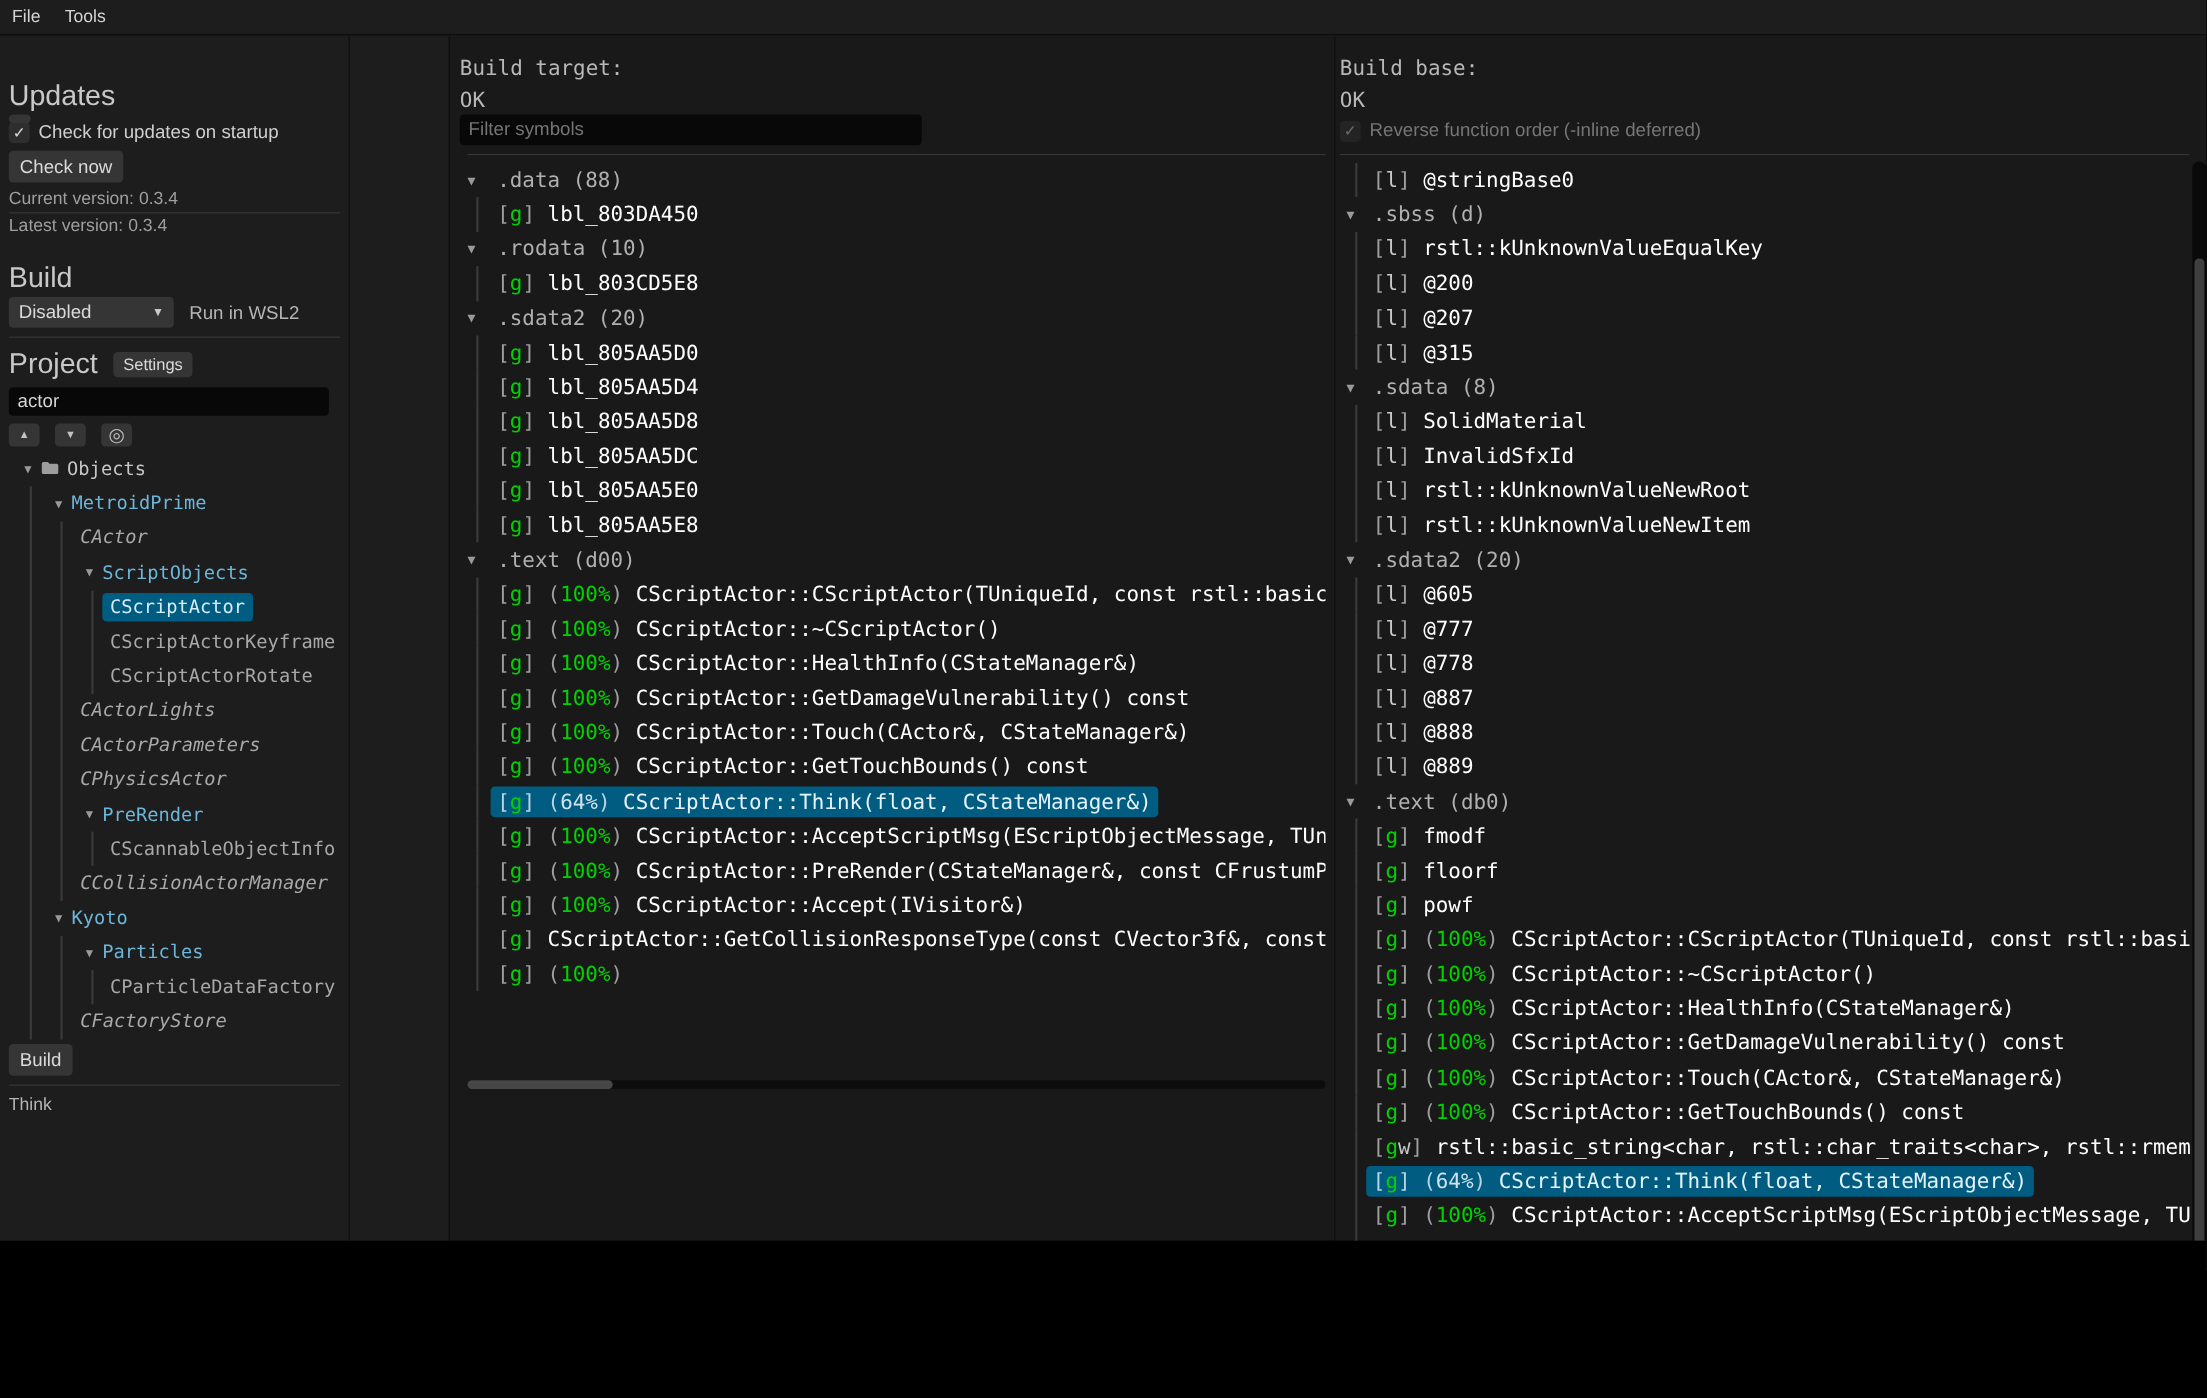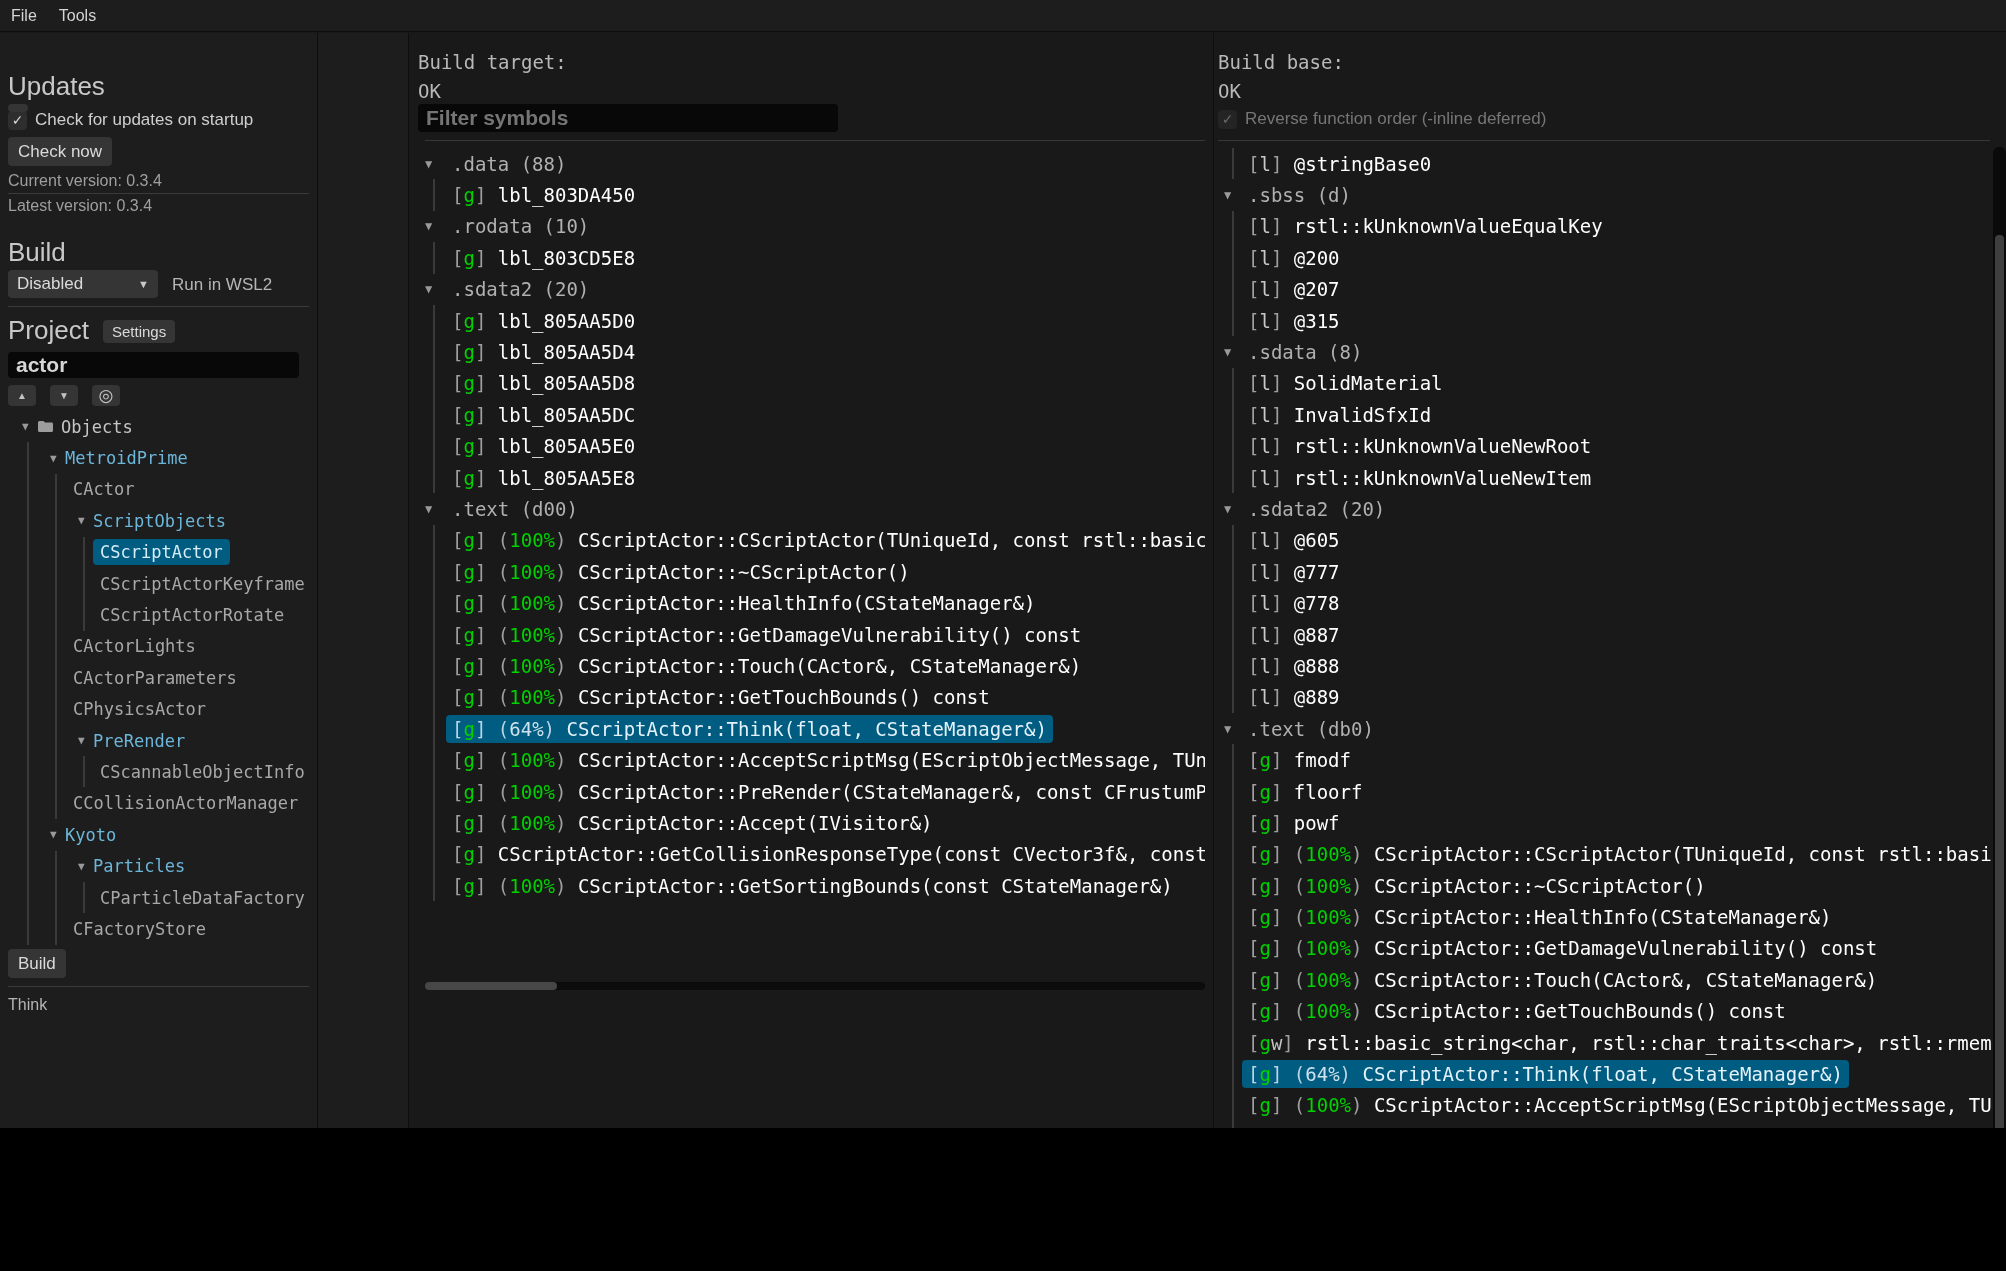--- a/index.html
+++ b/index.html
@@ -30,35 +30,35 @@
 
   .btn { background:#353535; border-radius:4px; color:#dadada; font-size:17px;
     display:inline-flex; align-items:center; justify-content:center; padding:4px 10px; }
   .btn.small { font-size:15px; padding:3px 9px; }
 
   .dropdown { position:absolute; left:8px; width:150px; height:28px; background:#353535; border-radius:4px;
     display:flex; align-items:center; font-size:17px; color:#dadada; padding:0 9px; justify-content:space-between; }
   .dd-arrow { font-size:11px; color:#c9c9c9; }
 
   .text-input { background:#080808; border:none; outline:none; border-radius:4px; color:#d6d6d6;
-    font-size:21px; padding:0 8px; font-family:"Liberation Sans",sans-serif;font-weight:bold; }
+    font-size:17px; padding:0 8px; font-family:"Liberation Sans",sans-serif; }
   .search-input { position:absolute; left:8px; top:319px; width:291px; height:26px; }
   .mini-btn { width:28px; height:21px; background:#353535; border-radius:4px; display:inline-flex;
     align-items:center; justify-content:center; color:#c3c3c3; font-size:10px; }
   .mini-btn.target-glyph { font-size:17px; }
 
   
   .tree { position:absolute; left:0; top:378px; width:316px; height:535px; overflow:hidden;
     font-family:"DejaVu Sans Mono","Liberation Mono",monospace; font-size:17px; }
   .tree-row { height:31.4px; display:flex; align-items:center; white-space:pre; }
   .tree-row .arrow { color:#9a9a9a; font-size:11px; width:15px; flex:0 0 15px; }
   .tree-row.lvl0 { padding-left:22px; }
   .tree-row.lvl1 { padding-left:50px; }
   .tree-row.lvl2arrow { padding-left:78px; }
-  .tree-row.lvl2 { padding-left:73px; }
+  .tree-row.lvl2 { padding-left:73px;font-style:italic; }
   .tree-row.lvl3 { padding-left:100px; }
   .tree-label.folder { color:#c6c6c6; }
   .tree-label.module { color:#6cb6d9; }
   .tree-label.object { color:#a8a8a8; }
   .tree-label.sel { background:#005c80; color:#d5ecf9; border-radius:4px; padding:3px 7px; margin-left:-7px; }
   .tguide { position:absolute; width:2px; background:#3a3a3a; }
   .folder-ico { display:inline-block; margin-right:7px; }
 
   
   .panel-head-line1 { position:absolute; font-size:19px; color:#b8b8b8; }
@@ -212,21 +212,21 @@
       <div class="sym-row child"><span class="br">[</span><span class="flag-g">g</span><span class="br">] </span><span class="br">(</span><span class="pct">100%</span><span class="br">) </span><span class="name">CScriptActor::~CScriptActor()</span></div>
       <div class="sym-row child"><span class="br">[</span><span class="flag-g">g</span><span class="br">] </span><span class="br">(</span><span class="pct">100%</span><span class="br">) </span><span class="name">CScriptActor::HealthInfo(CStateManager&amp;)</span></div>
       <div class="sym-row child"><span class="br">[</span><span class="flag-g">g</span><span class="br">] </span><span class="br">(</span><span class="pct">100%</span><span class="br">) </span><span class="name">CScriptActor::GetDamageVulnerability() const</span></div>
       <div class="sym-row child"><span class="br">[</span><span class="flag-g">g</span><span class="br">] </span><span class="br">(</span><span class="pct">100%</span><span class="br">) </span><span class="name">CScriptActor::Touch(CActor&amp;, CStateManager&amp;)</span></div>
       <div class="sym-row child"><span class="br">[</span><span class="flag-g">g</span><span class="br">] </span><span class="br">(</span><span class="pct">100%</span><span class="br">) </span><span class="name">CScriptActor::GetTouchBounds() const</span></div>
       <div class="sym-row child"><span class="selwrap"><span class="br">[</span><span class="flag-g">g</span><span class="br">] </span><span class="br">(</span><span class="pct">64%</span><span class="br">) </span><span class="name">CScriptActor::Think(float, CStateManager&amp;)</span></span></div>
       <div class="sym-row child"><span class="br">[</span><span class="flag-g">g</span><span class="br">] </span><span class="br">(</span><span class="pct">100%</span><span class="br">) </span><span class="name">CScriptActor::AcceptScriptMsg(EScriptObjectMessage, TUniqueId, CStateManager&amp;)</span></div>
       <div class="sym-row child"><span class="br">[</span><span class="flag-g">g</span><span class="br">] </span><span class="br">(</span><span class="pct">100%</span><span class="br">) </span><span class="name">CScriptActor::PreRender(CStateManager&amp;, const CFrustumPlanes&amp;)</span></div>
       <div class="sym-row child"><span class="br">[</span><span class="flag-g">g</span><span class="br">] </span><span class="br">(</span><span class="pct">100%</span><span class="br">) </span><span class="name">CScriptActor::Accept(IVisitor&amp;)</span></div>
       <div class="sym-row child"><span class="br">[</span><span class="flag-g">g</span><span class="br">] </span><span class="name">CScriptActor::GetCollisionResponseType(const CVector3f&amp;, const CVector3f&amp;, const CWeaponMode&amp;) const</span></div>
-      <div class="sym-row child"><span class="br">[</span><span class="flag-g">g</span><span class="br">] </span><span class="br">(</span><span class="pct">100%</span><span class="br">) </span><span class="name">CScriptActor::GetSortingBounds(const CStateManager&amp;)</span></div>
+      <div class="sym-row child"><span class="br">[</span><span class="flag-g">g</span><span class="br">] </span><span class="br">(</span><span class="pct">100%</span><span class="br">) </span></div>
     </div>
   <div class="symlist" id="base-list">
       <div class="sym-row child"><span class="br">[</span><span class="flag-l">l</span><span class="br">] </span><span class="name">@stringBase0</span></div>
       <div class="sym-row section"><span class="sect-arrow">▼</span><span class="sect-label">.sbss (d)</span></div>
       <div class="sym-row child"><span class="br">[</span><span class="flag-l">l</span><span class="br">] </span><span class="name">rstl::kUnknownValueEqualKey</span></div>
       <div class="sym-row child"><span class="br">[</span><span class="flag-l">l</span><span class="br">] </span><span class="name">@200</span></div>
       <div class="sym-row child"><span class="br">[</span><span class="flag-l">l</span><span class="br">] </span><span class="name">@207</span></div>
       <div class="sym-row child"><span class="br">[</span><span class="flag-l">l</span><span class="br">] </span><span class="name">@315</span></div>
       <div class="sym-row section"><span class="sect-arrow">▼</span><span class="sect-label">.sdata (8)</span></div>
       <div class="sym-row child"><span class="br">[</span><span class="flag-l">l</span><span class="br">] </span><span class="name">SolidMaterial</span></div>

